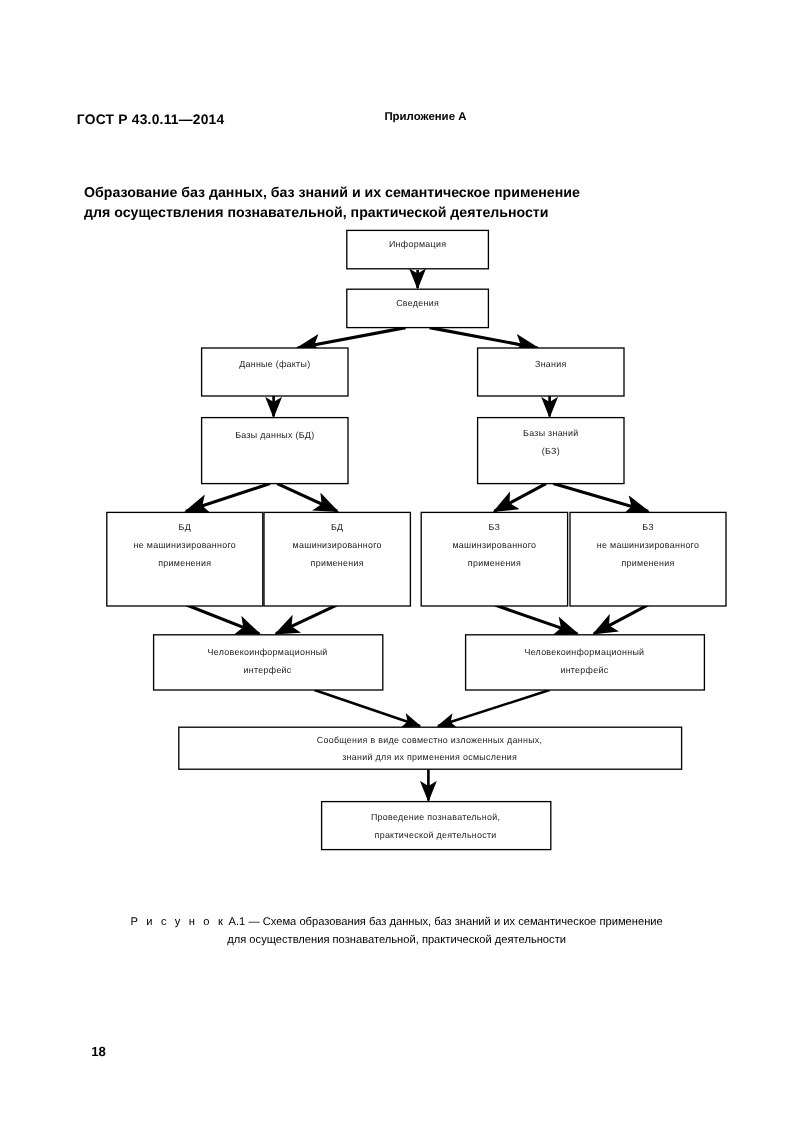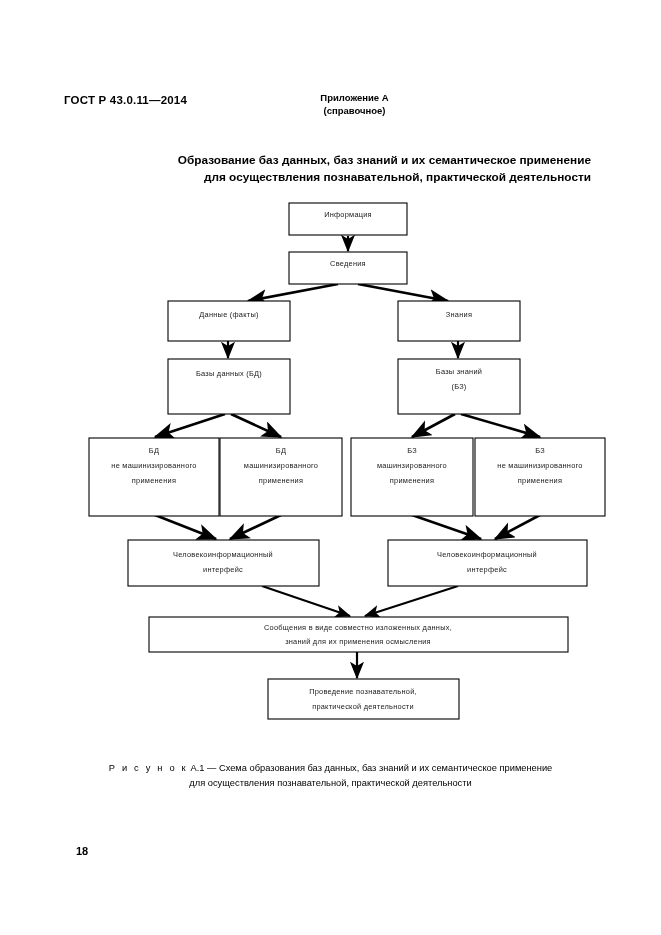--- a/index.html
+++ b/index.html
@@ -39,29 +39,29 @@
     font-weight: bold;
     line-height: 13px;
     padding-left: 48px;
   }
   .appendix-line2 { font-weight: bold; }
   .doc-title {
     position: absolute;
     left: 70px;
     width: 521px;
     top: 152px;
-    text-align: right;
+    text-align: left;
     font-size: 11.8px;
     font-weight: bold;
     line-height: 16.5px;
   }
   .figure-wrap {
     position: absolute;
     left: 0;
-    top: 195px;
+    top: 184px;
     width: 661px;
     height: 540px;
   }
   svg.flow {
     display: block;
   }
   .fig-caption {
     position: absolute;
     left: 70px;
     width: 521px;
@@ -70,21 +70,21 @@
     font-size: 9.3px;
     line-height: 15px;
     margin-top: 16px;
   }
   .fig-caption .rs {
     letter-spacing: 2.2px;
   }
   .page-number {
     position: absolute;
     left: 76px;
-    top: 845px;
+    top: 871px;
     font-size: 11px;
     font-weight: bold;
   }
   text.bx {
     font-family: "Liberation Sans", sans-serif;
     font-size: 7.4px;
     fill: #1a1a1a;
     text-anchor: middle;
     letter-spacing: 0.25px;
   }
@@ -100,21 +100,20 @@
 </style>
 </head>
 <body>
 
 <div class="page">
 
   <div class="std-header">ГОСТ Р 43.0.11—2014</div>
 
   <div class="appendix">
     <div>Приложение А</div>
-    <div class="appendix-line2">(справочное)</div>
   </div>
 
   <div class="doc-title">
     <div>Образование баз данных, баз знаний и их семантическое применение</div>
     <div>для осуществления познавательной, практической деятельности</div>
   </div>
 
   <div class="figure-wrap">
     <svg class="flow" width="661" height="540" viewBox="0 0 661 540" xmlns="http://www.w3.org/2000/svg">
       <defs>

